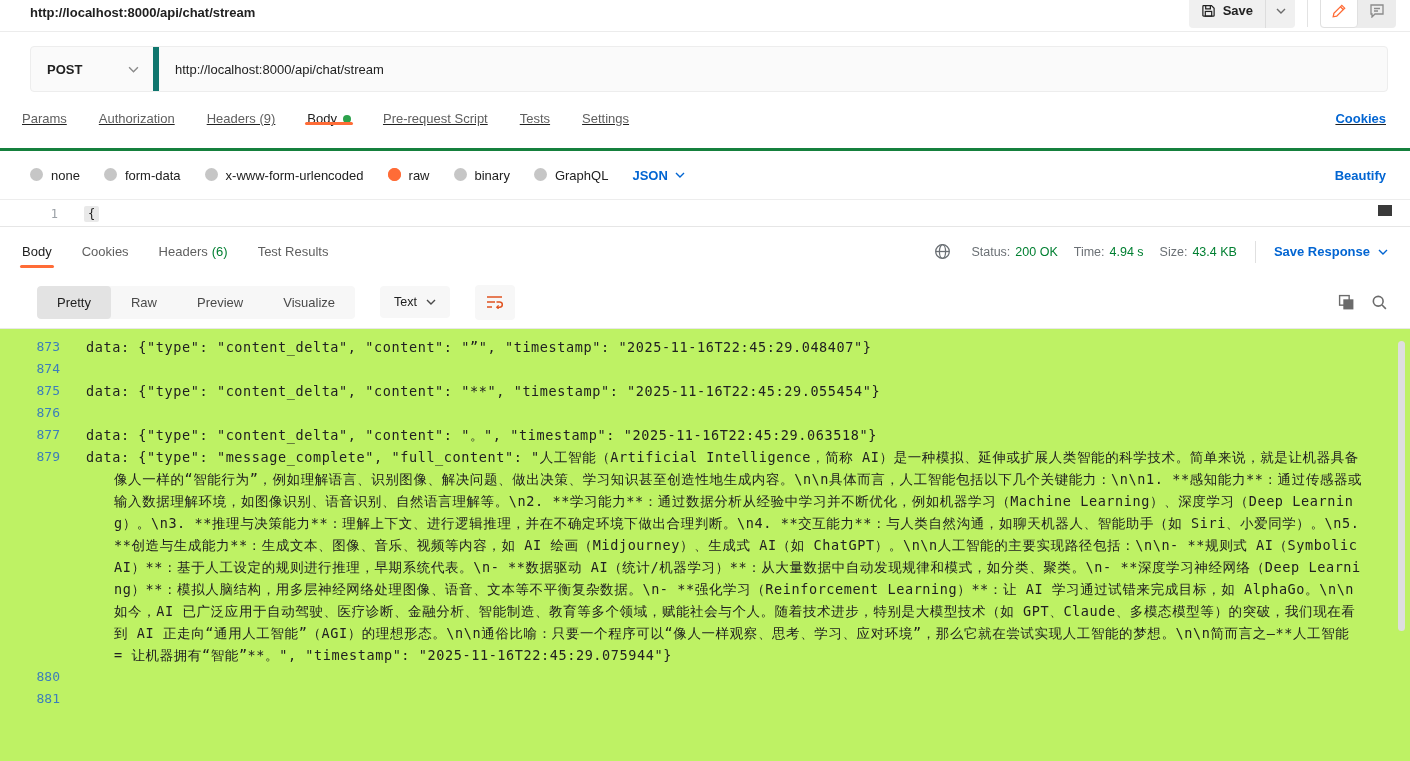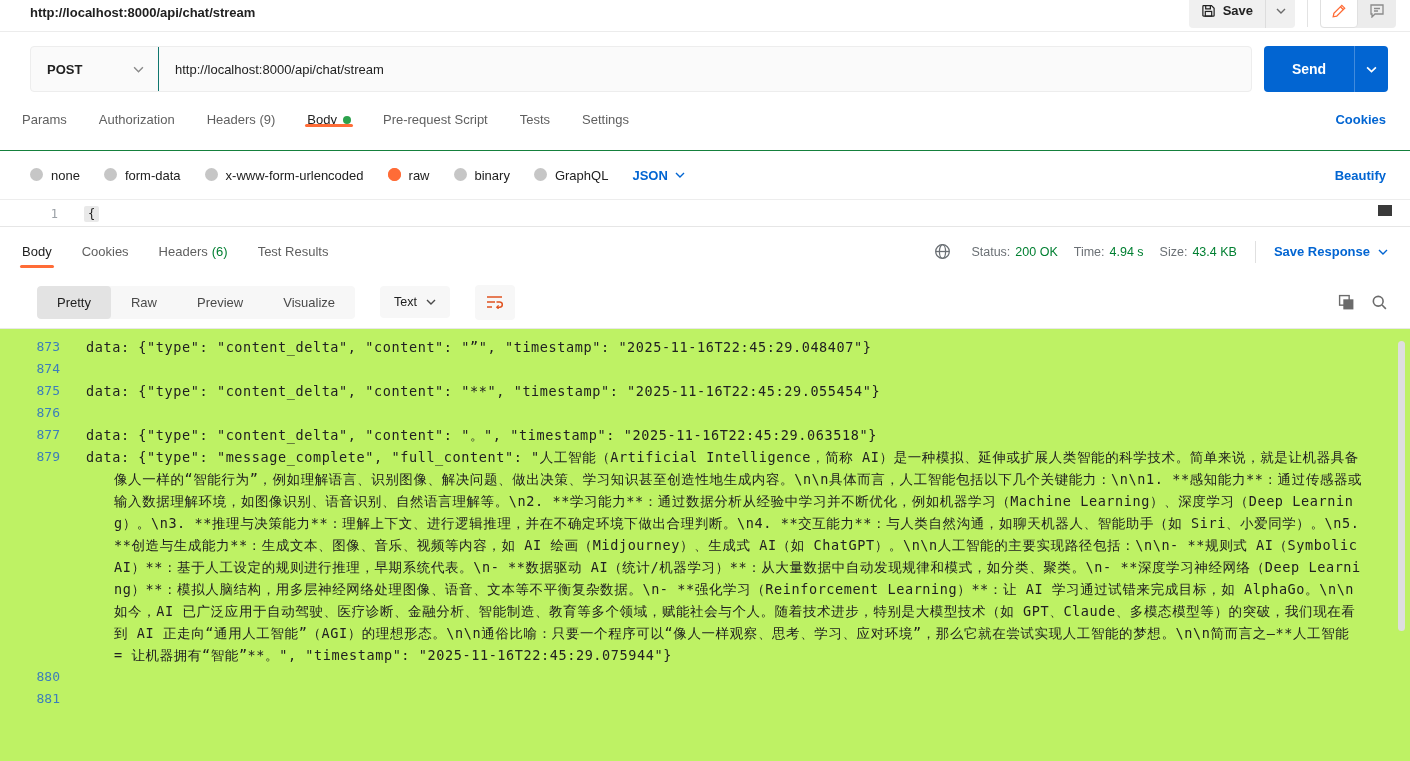--- a/index.html
+++ b/index.html
@@ -21,34 +21,34 @@
   .tb-divider { width:1px; height:30px; background:#e3e3e3; margin-top:3px; }
   .icon-pair { display:flex; background:#ececec; border-radius:4px; height:34px; overflow:hidden; }
   .icon-btn { width:38px; height:34px; display:flex; align-items:center; justify-content:center; cursor:pointer; }
   .icon-btn.sel { background:#fff; border:1px solid #e0e0e0; border-radius:4px; }
 
   
   .url-row { height:74px; flex:none; display:flex; align-items:center; padding:0 22px 0 30px; gap:12px; }
   .method-url { flex:1; display:flex; height:46px; background:#fafafa; border:1px solid #ededed;
                 border-radius:4px; overflow:hidden; }
   .method { width:128px; flex:none; display:flex; align-items:center; justify-content:space-between;
-            padding:0 14px 0 16px; border-right:1px solid #0f766e; cursor:pointer; }
+            padding:0 14px 0 16px; border-right:6px solid #0f766e; cursor:pointer; }
   .method-label { font-size:13px; font-weight:700; color:#212121; }
   .url-input { flex:1; border:none; outline:none; background:transparent; font-size:13px;
                color:#212121; padding:0 16px; font-family:"Liberation Sans", sans-serif; }
   .send-btn { width:124px; flex:none; height:46px; background:#0265d2; border-radius:4px;
               display:flex; overflow:hidden; cursor:pointer; }
   .send-main { flex:1; display:flex; align-items:center; justify-content:center; color:#fff;
                font-size:14px; font-weight:700; }
   .send-chev { width:34px; display:flex; align-items:center; justify-content:center;
                border-left:1px solid rgba(255,255,255,0.25); }
 
   
   .req-tabs { height:45px; flex:none; display:flex; align-items:stretch; padding:0 24px 17px 20px;
-              border-bottom:1px solid #15803d; }
+              border-bottom:3px solid #15803d;text-decoration:underline; }
   .rtab { position:relative; display:flex; align-items:center; gap:6px; padding:0 2px; margin-right:28px;
           font-size:13px; color:#5f5f5f; cursor:pointer; }
   .rtab.active { color:#212121; }
   .rtab.active::after { content:""; position:absolute; left:0; right:0; bottom:6px; height:3px;
                         background:#ff6c37; border-radius:2px; }
   .green-dot { width:8px; height:8px; border-radius:50%; background:#2ca24c; }
   .spacer { flex:1; }
   .link-blue { font-size:13px; font-weight:700; color:#0265d2; cursor:pointer; align-self:center; }
 
   
@@ -165,30 +165,20 @@
       <div class="method">
         <span class="method-label">POST</span>
         <span>
           <svg width="11" height="7" viewBox="0 0 10 6" fill="none" stroke="#8a8a8a" stroke-width="1.3">
               <path d="M1 1l4 4 4-4"></path>
             </svg>
         </span>
       </div>
       <input class="url-input" readonly="" value="http://localhost:8000/api/chat/stream" style="">
     </div>
-    <div class="send-btn">
-      <div class="send-main">Send</div>
-      <div class="send-chev">
-        <span>
-          <svg width="11" height="7" viewBox="0 0 10 6" fill="none" stroke="#ffffff" stroke-width="1.5">
-              <path d="M1 1l4 4 4-4"></path>
-            </svg>
-        </span>
-      </div>
-    </div>
   </div>
 
   <div class="req-tabs">
     <div class="rtab">
         <span>Params</span>
       </div>
     <div class="rtab">
         <span>Authorization</span>
       </div>
     <div class="rtab">

